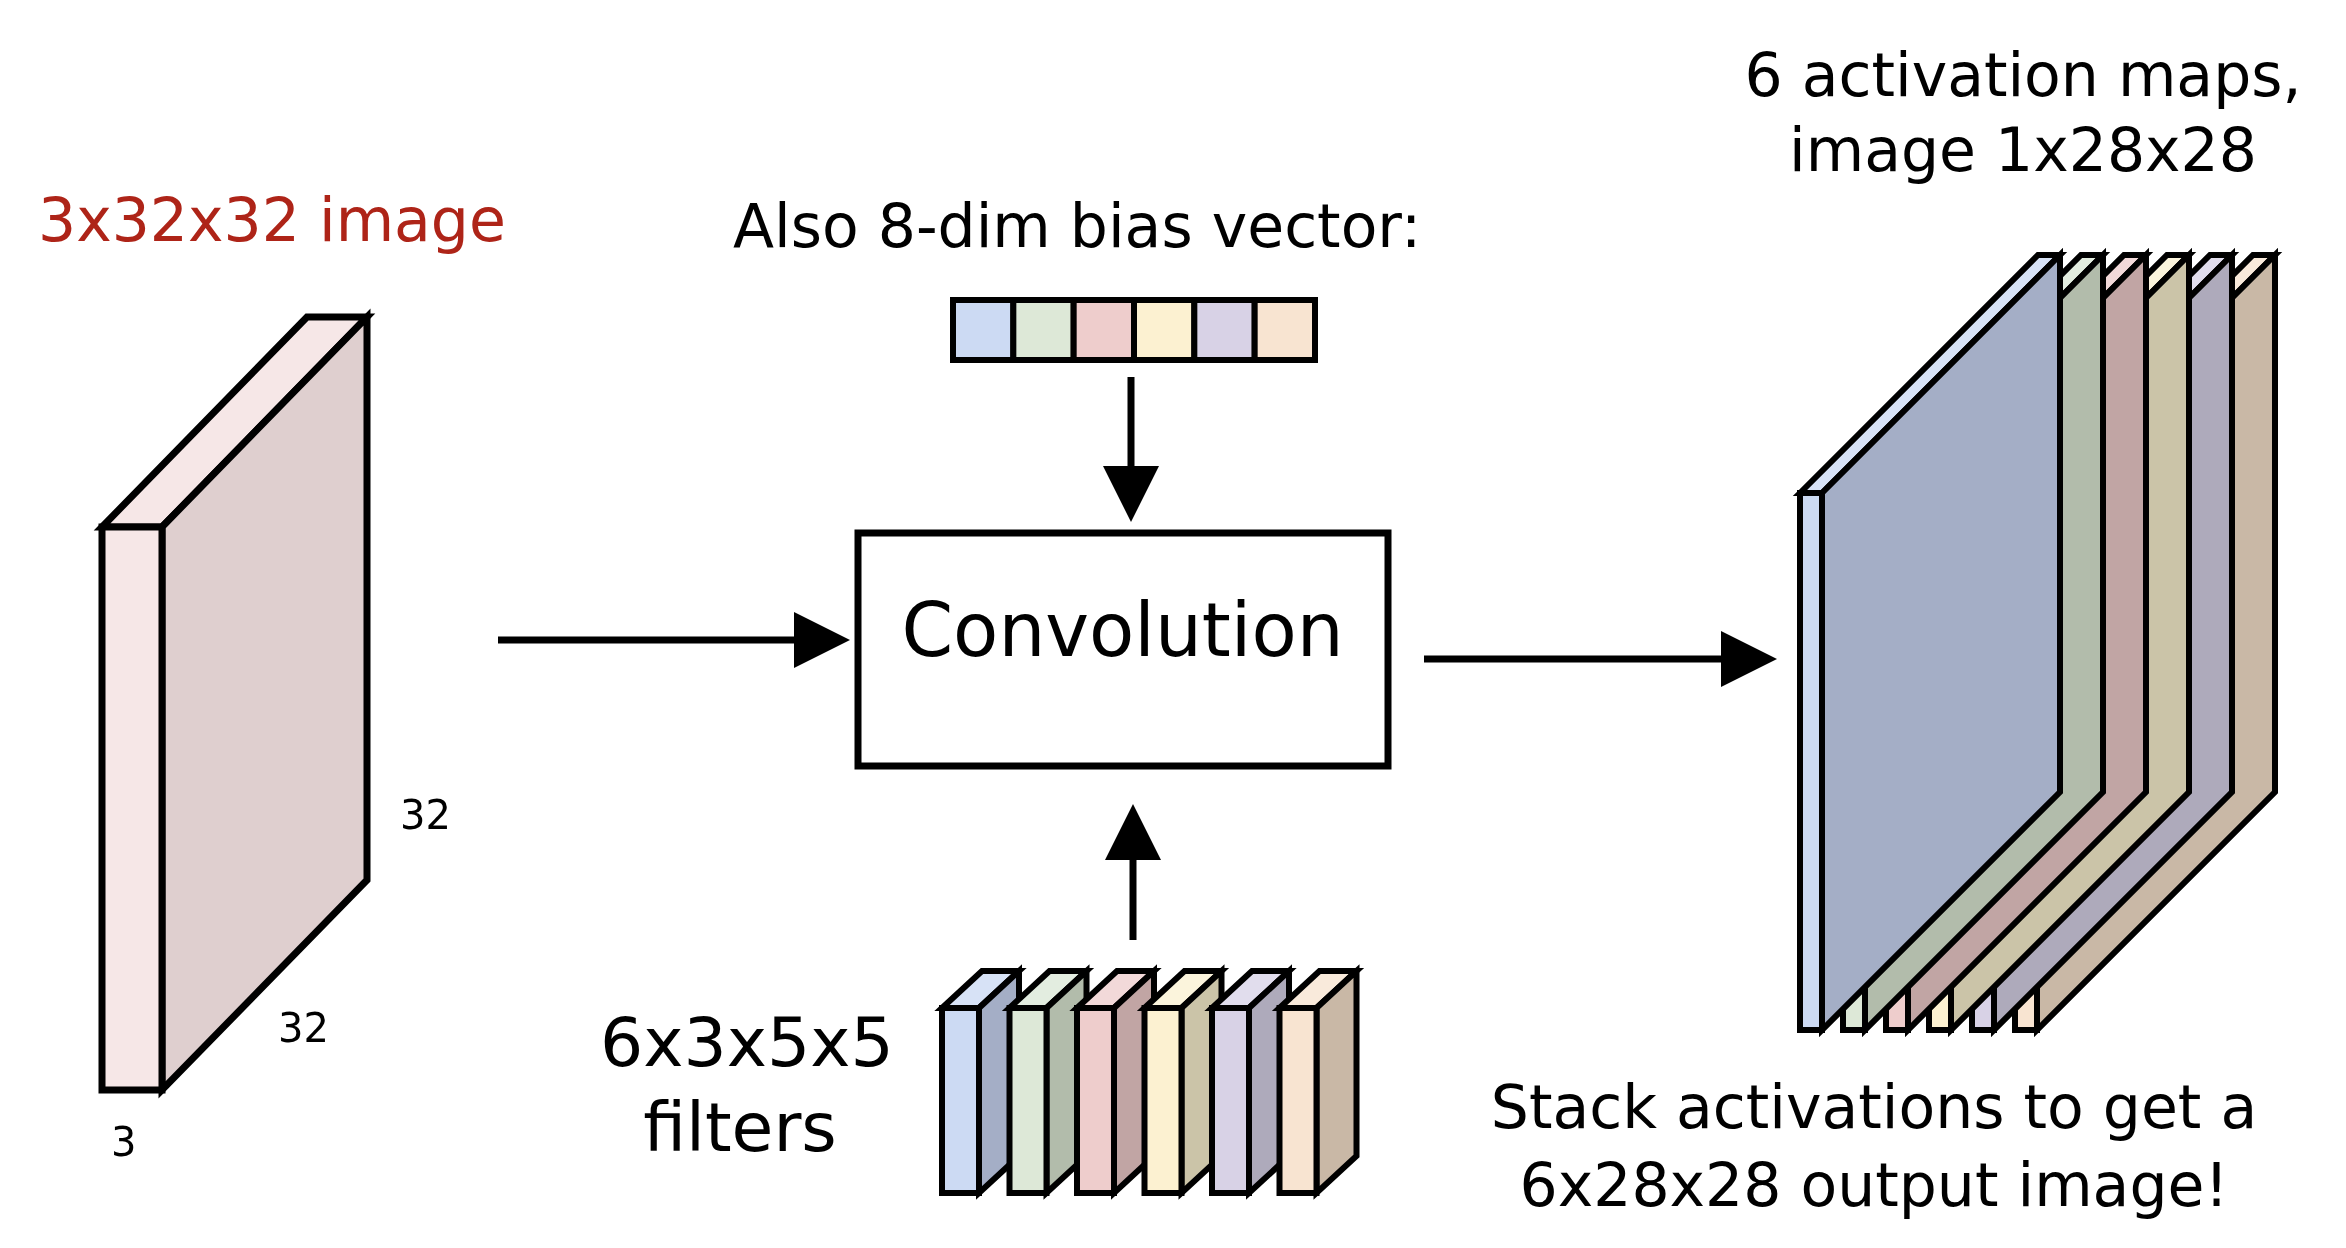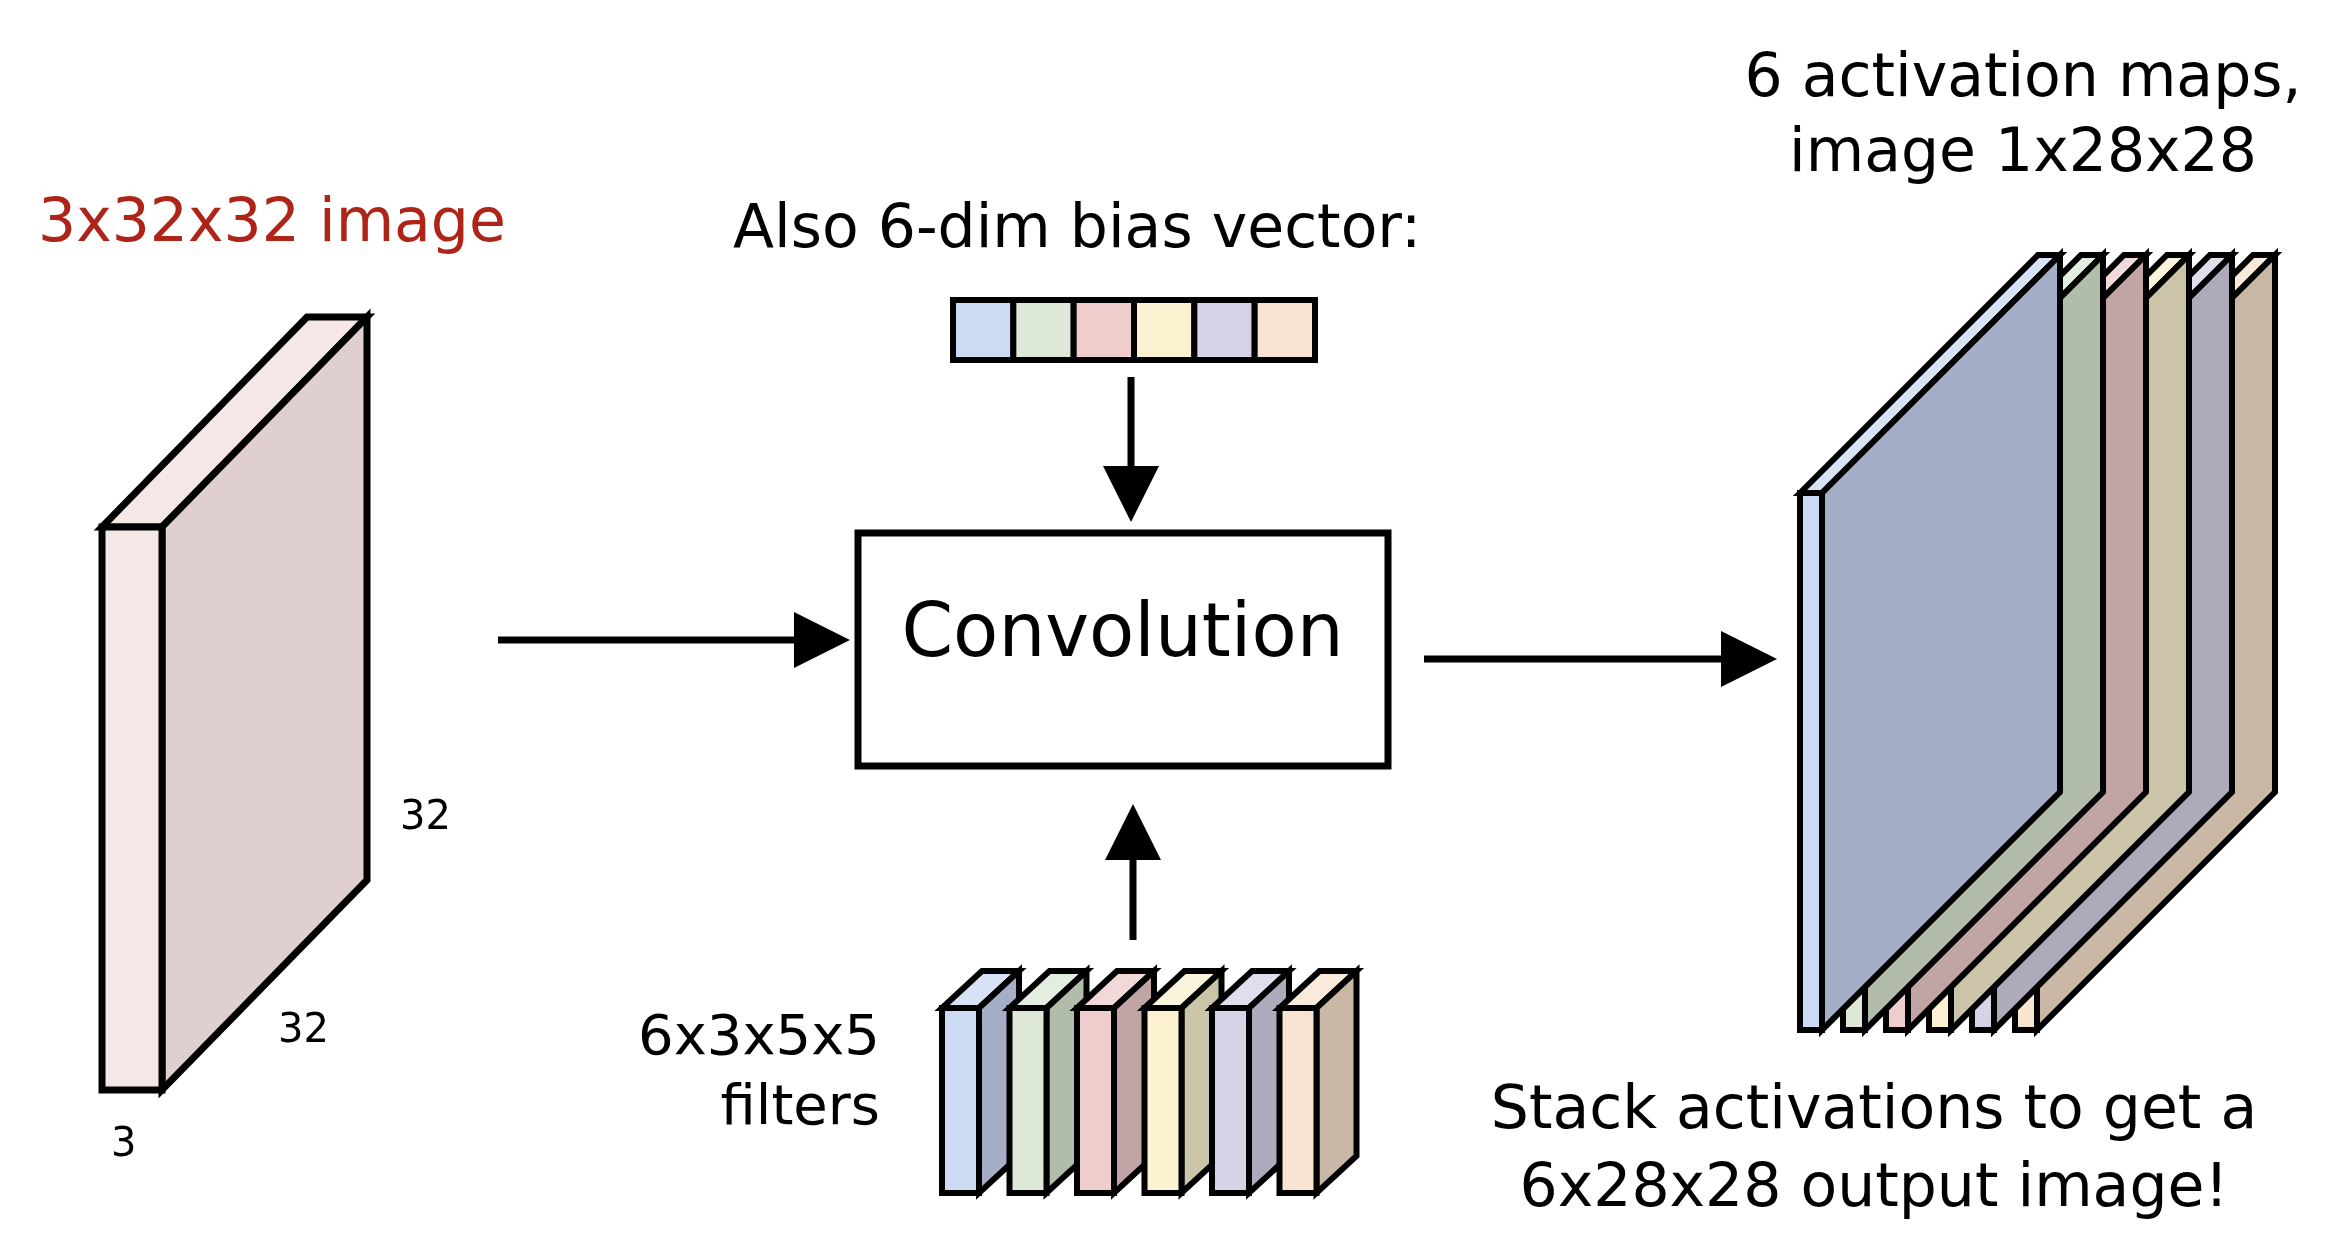--- a/index.html
+++ b/index.html
@@ -114,27 +114,27 @@
         <polygon points="1800,493 1822,493 1822,1030 1800,1030" fill="#ccdaf3" stroke="#000" stroke-width="6" stroke-linejoin="miter"></polygon>
       </g>
     </g>
 </svg>
 
 <div class="lbl lbl-red" style="left:38px; top:190px;">3x32x32 image</div>
 <div class="lbl lbl-dim" style="left:400px; top:795px;">32</div>
 <div class="lbl lbl-dim" style="left:278px; top:1008px;">32</div>
 <div class="lbl lbl-dim" style="left:111px; top:1122px;">3</div>
 
-<div class="lbl lbl-title" style="left:733px; top:196px;">Also 6-dim bias vector:</div>
+<div class="lbl lbl-title" style="left:733px; top:196px;">Also 8-dim bias vector:</div>
 
 <div class="conv-text">
   <span>Convolution</span>
 </div>
 
-<div class="lbl lbl-dim lbl-center" style="left:600px; top:1000px; width:280px; font-size:56px; line-height:1.25;text-align:right;">
+<div class="lbl lbl-dim lbl-center" style="left:600px; top:1000px; width:280px; font-size:68px; line-height:1.25;">
   <div>6x3x5x5</div>
   <div>filters</div>
 </div>
 
 <div class="lbl lbl-title lbl-center" style="left:1700px; top:38px; width:646px; line-height:1.25;text-align:center;">
   <div>6 activation maps,</div>
   <div>image 1x28x28</div>
 </div>
 
 <div class="lbl lbl-title lbl-center" style="left:1474px; top:1068px; width:800px; line-height:1.3;">

